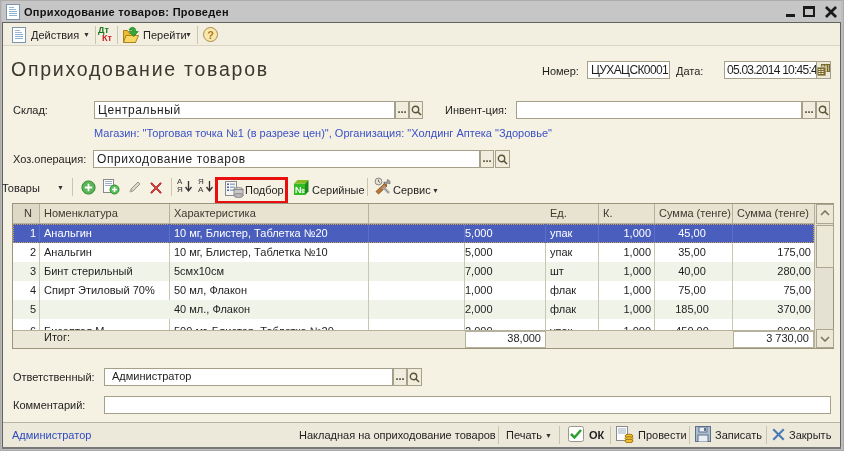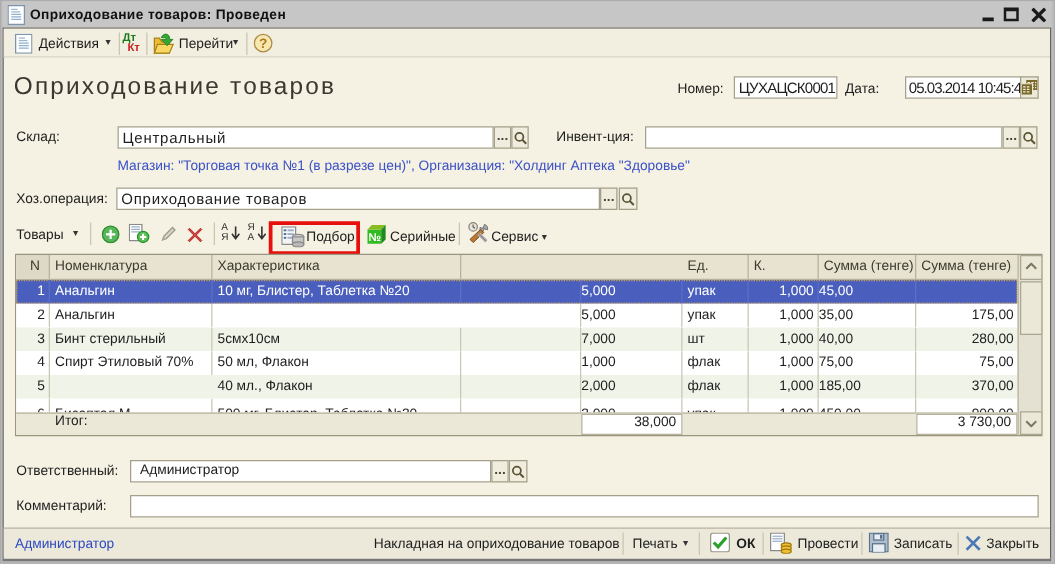--- a/index.html
+++ b/index.html
@@ -18,21 +18,21 @@
 .drow.sel{background:#4a5fbd;color:#fff;outline:1px dotted #caa14c;outline-offset:-1px}
 .dc{position:absolute;top:0;height:19px;padding-top:3px;white-space:nowrap;overflow:hidden;border-right:1px solid #c9c6b6}
 .drow.sel .dc{border-right-color:#5a6fc8}
 .dc.n{left:0;width:27px;text-align:right;padding-right:3px}
 .dc.c1{left:27px;width:130px;padding-left:4px}
 .dc.c2{left:157px;width:199px;padding-left:4px}
 .dc.c3{left:356px;width:96px}
 .dc.c4{left:452px;width:81px;padding-right:3px}
 .dc.c5{left:533px;width:53px;padding-left:4px}
 .dc.c6{left:586px;width:56px;text-align:right;padding-right:3px}
-.dc.c7{left:642px;width:78px;text-align:left;padding-right:3px}
+.dc.c7{left:642px;width:78px;text-align:center;padding-right:3px}
 .dc.c8{left:720px;width:81px;text-align:right;padding-right:3px;border-right:none}
 .r6 .dc{padding-top:6px}
 .frow{position:absolute;left:0;width:801px;height:18px;background:#ece8d8;border-top:1px solid #b5b19b}
 .frow .dc{padding-top:0px}
 .frow .dc{border-right:none;border-bottom:none}
 .frow .tot{background:#fff;border:1px solid #b5b19b;text-align:right;padding-right:4px;height:17px}
 </style></head>
 <body>
 
 <div class="abs" style="left:0;top:0;width:844px;height:451px;background:#acacac"></div>
@@ -122,21 +122,21 @@
 <div class="lbl" style="left:13px;top:153px">Хоз.операция:</div>
 <div class="fld" style="left:93px;top:150px;width:387px;height:18px">Оприходование товаров</div>
 <div class="btn3" style="left:480px;top:150px;width:14px;height:18px;line-height:14px;font-weight:bold">...</div>
 <div class="btn3" style="left:495px;top:150px;width:15px;height:18px">
  <svg width="11" height="11" viewBox="0 0 11 11" style="margin-top:3px">
       <circle cx="4.5" cy="4.5" r="3.2" fill="none" stroke="#5a5434" stroke-width="1.4"></circle>
       <path d="M7 7 L10 10" stroke="#5a5434" stroke-width="1.6"></path>
     </svg>
 </div>
 
-<div class="lbl" style="left:13px;top:182px">Товары</div>
+<div class="lbl" style="left:2px;top:182px">Товары</div>
 <div class="lbl" style="left:57px;top:184px;font-size:7px;color:#333">▼</div>
 <div class="sep" style="left:72px;top:178px;height:18px"></div>
 <svg class="abs" style="left:81px;top:180px" width="15" height="15" viewBox="0 0 15 15">
  <circle cx="7.5" cy="7.5" r="6.6" fill="#5ab55a" stroke="#2c8f2c"></circle>
  <path d="M7.5 3.8 V11.2 M3.8 7.5 H11.2" stroke="#fff" stroke-width="1.8"></path>
 </svg>
 <svg class="abs" style="left:103px;top:179px" width="17" height="16" viewBox="0 0 17 16">
  <rect x="0.5" y="0.5" width="10" height="13" fill="#fff" stroke="#8a8a8a"></rect>
  <rect x="2" y="2" width="7" height="1" fill="#9ab0c6"></rect>
  <rect x="2" y="4" width="7" height="1" fill="#9ab0c6"></rect>
@@ -212,20 +212,21 @@
       <div class="dc c2">10 мг, Блистер, Таблетка №20</div>
       <div class="dc c3"></div>
       <div class="dc c4">5,000</div>
       <div class="dc c5">упак</div>
       <div class="dc c6">1,000</div>
       <div class="dc c7">45,00</div>
   </div>
   <div class="drow" style="top:39px">
     <div class="dc n">2</div>
       <div class="dc c1">Анальгин</div>
+      <div class="dc c2">10 мг, Блистер, Таблетка №10</div>
       <div class="dc c3"></div>
       <div class="dc c4">5,000</div>
       <div class="dc c5">упак</div>
       <div class="dc c6">1,000</div>
       <div class="dc c7">35,00</div>
       <div class="dc c8">175,00</div>
   </div>
   <div class="drow alt" style="top:58px">
     <div class="dc n">3</div>
       <div class="dc c1">Бинт стерильный</div>

